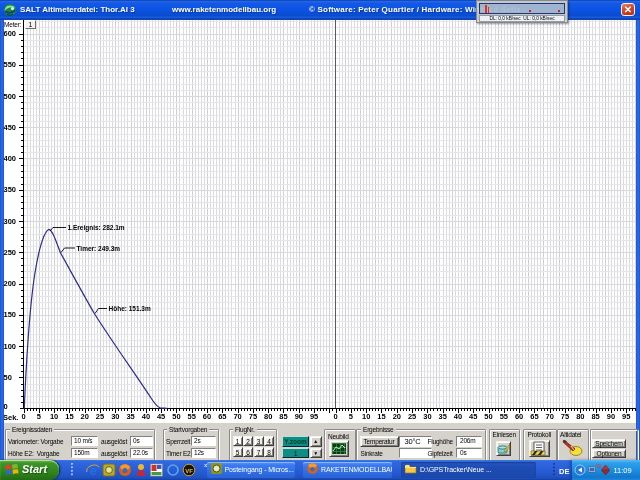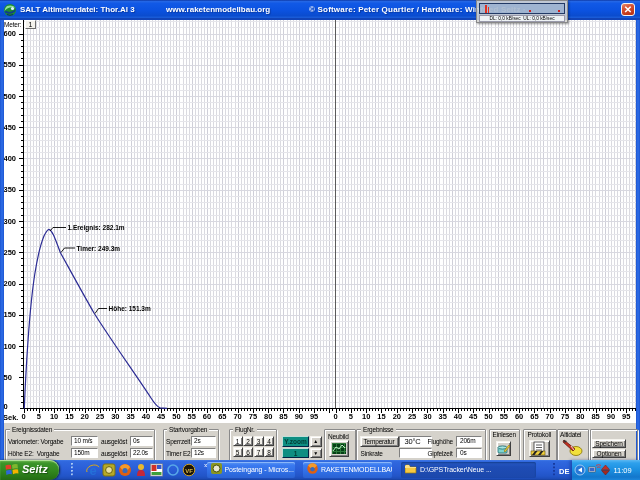--- a/index.html
+++ b/index.html
@@ -757,21 +757,21 @@
   <div class="abs" id="taskbar"></div>
   <div class="abs" id="startbtn">
     <svg width="14" height="13" style="position:absolute;left:5px;top:3px" viewBox="0 0 16 15">
       <g transform="rotate(-6 8 8)">
         <path d="M1,2.2 Q4,1 7.4,2.2 L7.4,7 Q4,5.9 1,7 Z" fill="#e23e2b"></path>
         <path d="M8.6,2.2 Q12,1 15,2.2 L15,7 Q12,5.9 8.6,7 Z" fill="#7db72f"></path>
         <path d="M1,8.2 Q4,7.1 7.4,8.2 L7.4,13 Q4,11.9 1,13 Z" fill="#2e66d8"></path>
         <path d="M8.6,8.2 Q12,7.1 15,8.2 L15,13 Q12,11.9 8.6,13 Z" fill="#f3b300"></path>
       </g>
     </svg>
-    <span class="stxt">Seitz</span>
+    <span class="stxt">Start</span>
   </div>
   <div class="qdots" style="left:71px"></div>
 
   <svg class="abs" width="130" height="20" style="left:84px;top:460px">
 
     <g transform="translate(9,10)">
       <text x="0" y="4.5" font-size="13" font-weight="bold" fill="#2470d8" text-anchor="middle">e</text>
       <path d="M-6,2 A6.2,4.2 -18 1 1 6,-2.8" fill="none" stroke="#d8a818" stroke-width="1"></path>
     </g>
 
@@ -846,21 +846,21 @@
 
   <div class="abs" id="titlebar">
     <svg width="14" height="14" style="position:absolute;left:3px;top:2.5px">
       <circle cx="7" cy="7" r="6" fill="#1e8c30"></circle>
       <path d="M1.5,8 Q5,3 12.5,4.5 Q9,1.5 4,3 Q1.5,5 1.5,8 Z" fill="#8fe09a"></path>
       <path d="M2,9.5 Q7,12.5 12,8.5 L12.5,6 Q8,11 2.5,7.5 Z" fill="#123c8c"></path>
       <circle cx="9.5" cy="5.5" r="1.6" fill="#dff2ff"></circle>
       <path d="M4,11.5 Q7,13.2 10,11.5" fill="none" stroke="#0a2a66" stroke-width="1"></path>
     </svg>
     <span class="tt" style="left:20px">SALT Altimeterdatei: Thor.Al 3</span>
-    <span class="tt" style="left:166px">www.raketenmodellbau.org</span>
+    <span class="tt" style="left:172px">www.raketenmodellbau.org</span>
     <span class="tt" style="left:309px;letter-spacing:0.2px">© Software: Peter Quartier / Hardware: Winfried Seitz ·</span>
     <div id="closebtn">✕</div>
   </div>
   <div class="abs" style="left:0;top:18px;width:640px;height:1.5px;background:#1144b8"></div>
 
   <div class="abs" id="dumeter">
     <div id="dugraph">
       <div style="position:absolute;left:5px;top:1px;width:1.5px;height:8px;background:#e03020"></div>
       <div style="position:absolute;left:7.5px;top:3px;width:1px;height:6px;background:#e03020"></div>
       <div style="position:absolute;left:49px;top:6px;width:2px;height:2px;background:#d02020"></div>

